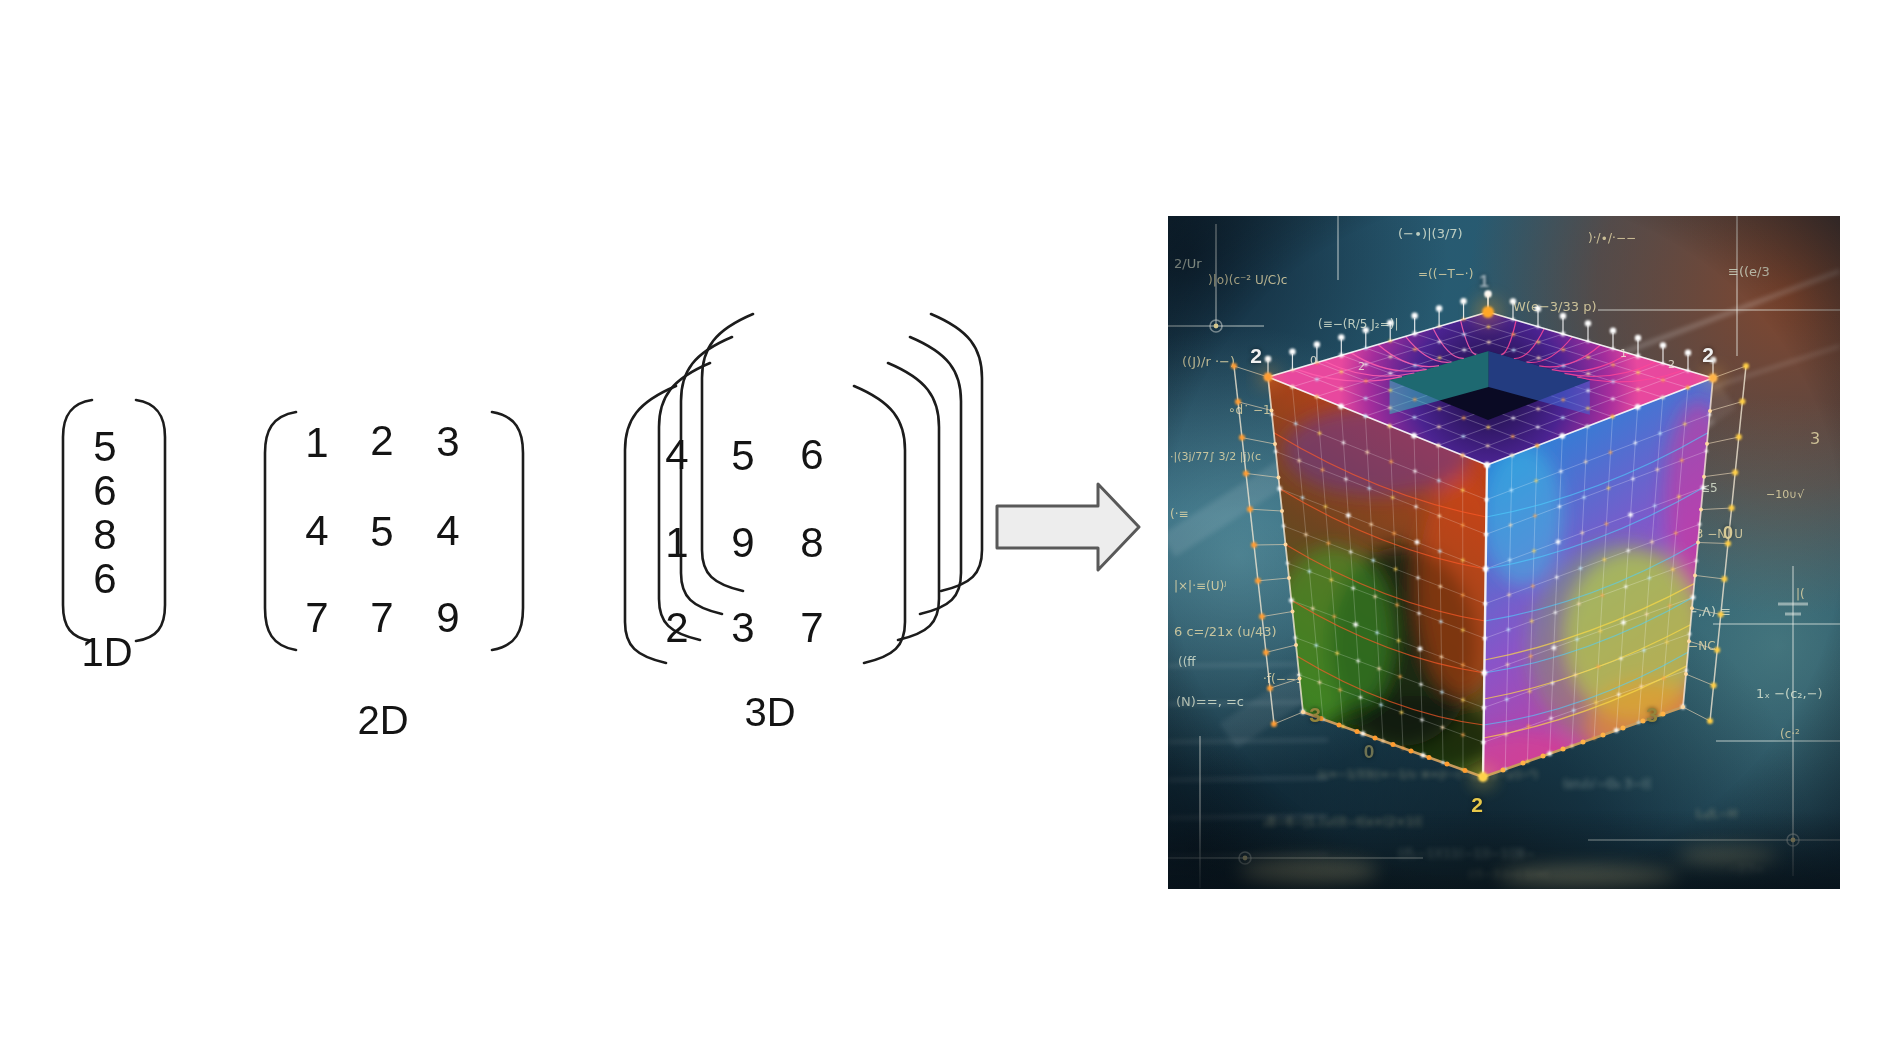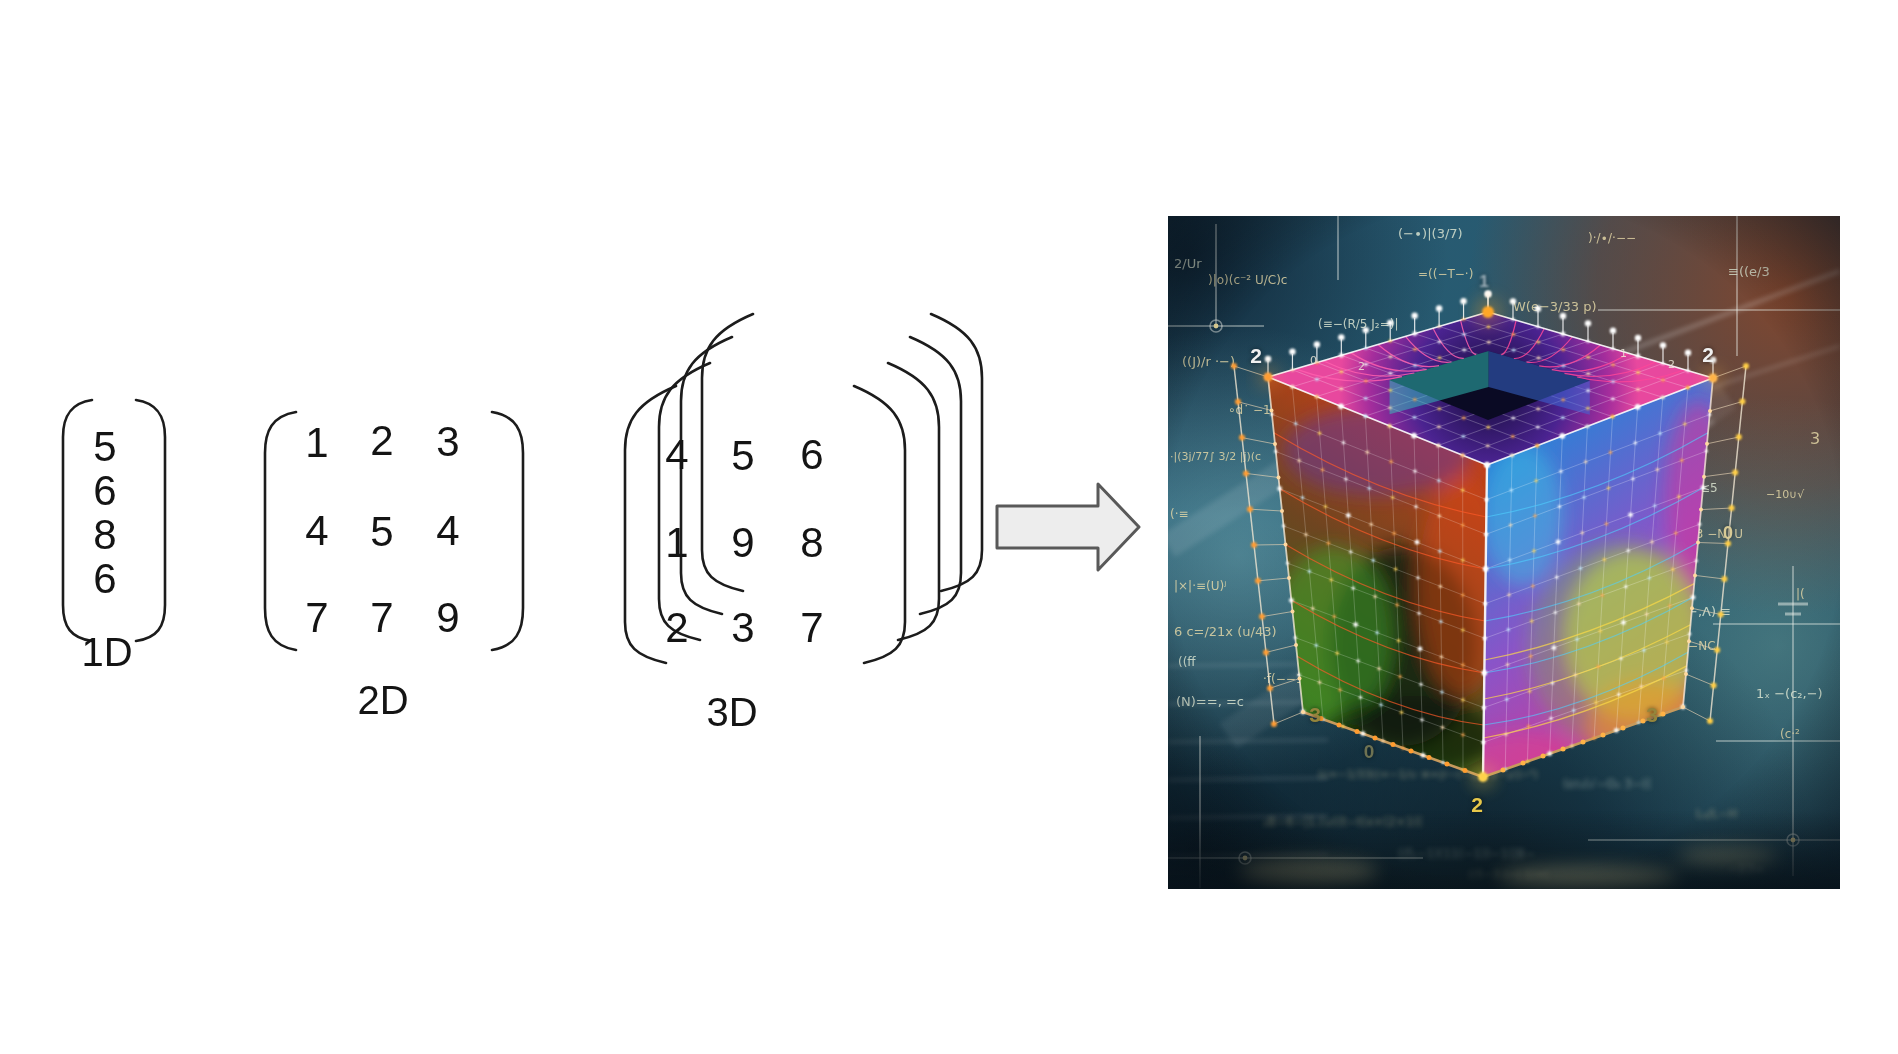--- a/index.html
+++ b/index.html
@@ -47,32 +47,32 @@
 
   <span class="num" style="left:317px;top:443px">1</span>
   <span class="num" style="left:382px;top:441px">2</span>
   <span class="num" style="left:448px;top:442px">3</span>
   <span class="num" style="left:317px;top:531px">4</span>
   <span class="num" style="left:382px;top:532px">5</span>
   <span class="num" style="left:448px;top:531px">4</span>
   <span class="num" style="left:317px;top:618px">7</span>
   <span class="num" style="left:382px;top:618px">7</span>
   <span class="num" style="left:448px;top:618px">9</span>
-  <span class="dim-label" style="left:383px;top:700px">2D</span>
+  <span class="dim-label" style="left:383px;top:720px">2D</span>
 
   <span class="num" style="left:677px;top:455px">4</span>
   <span class="num" style="left:743px;top:456px">5</span>
   <span class="num" style="left:812px;top:455px">6</span>
   <span class="num" style="left:677px;top:543px">1</span>
   <span class="num" style="left:743px;top:543px">9</span>
   <span class="num" style="left:812px;top:543px">8</span>
   <span class="num" style="left:677px;top:628px">2</span>
   <span class="num" style="left:743px;top:628px">3</span>
   <span class="num" style="left:812px;top:628px">7</span>
-  <span class="dim-label" style="left:732px;top:712px">3D</span>
+  <span class="dim-label" style="left:770px;top:712px">3D</span>
 
   <div id="tensor-image">
     <svg id="art" width="672" height="673" viewBox="0 0 672 673">
         <defs>
           <filter id="b1" x="-60%" y="-60%" width="220%" height="220%">
             <feGaussianBlur stdDeviation="1.1"></feGaussianBlur>
           </filter>
           <filter id="b2" x="-60%" y="-60%" width="220%" height="220%">
             <feGaussianBlur stdDeviation="9"></feGaussianBlur>
           </filter>

